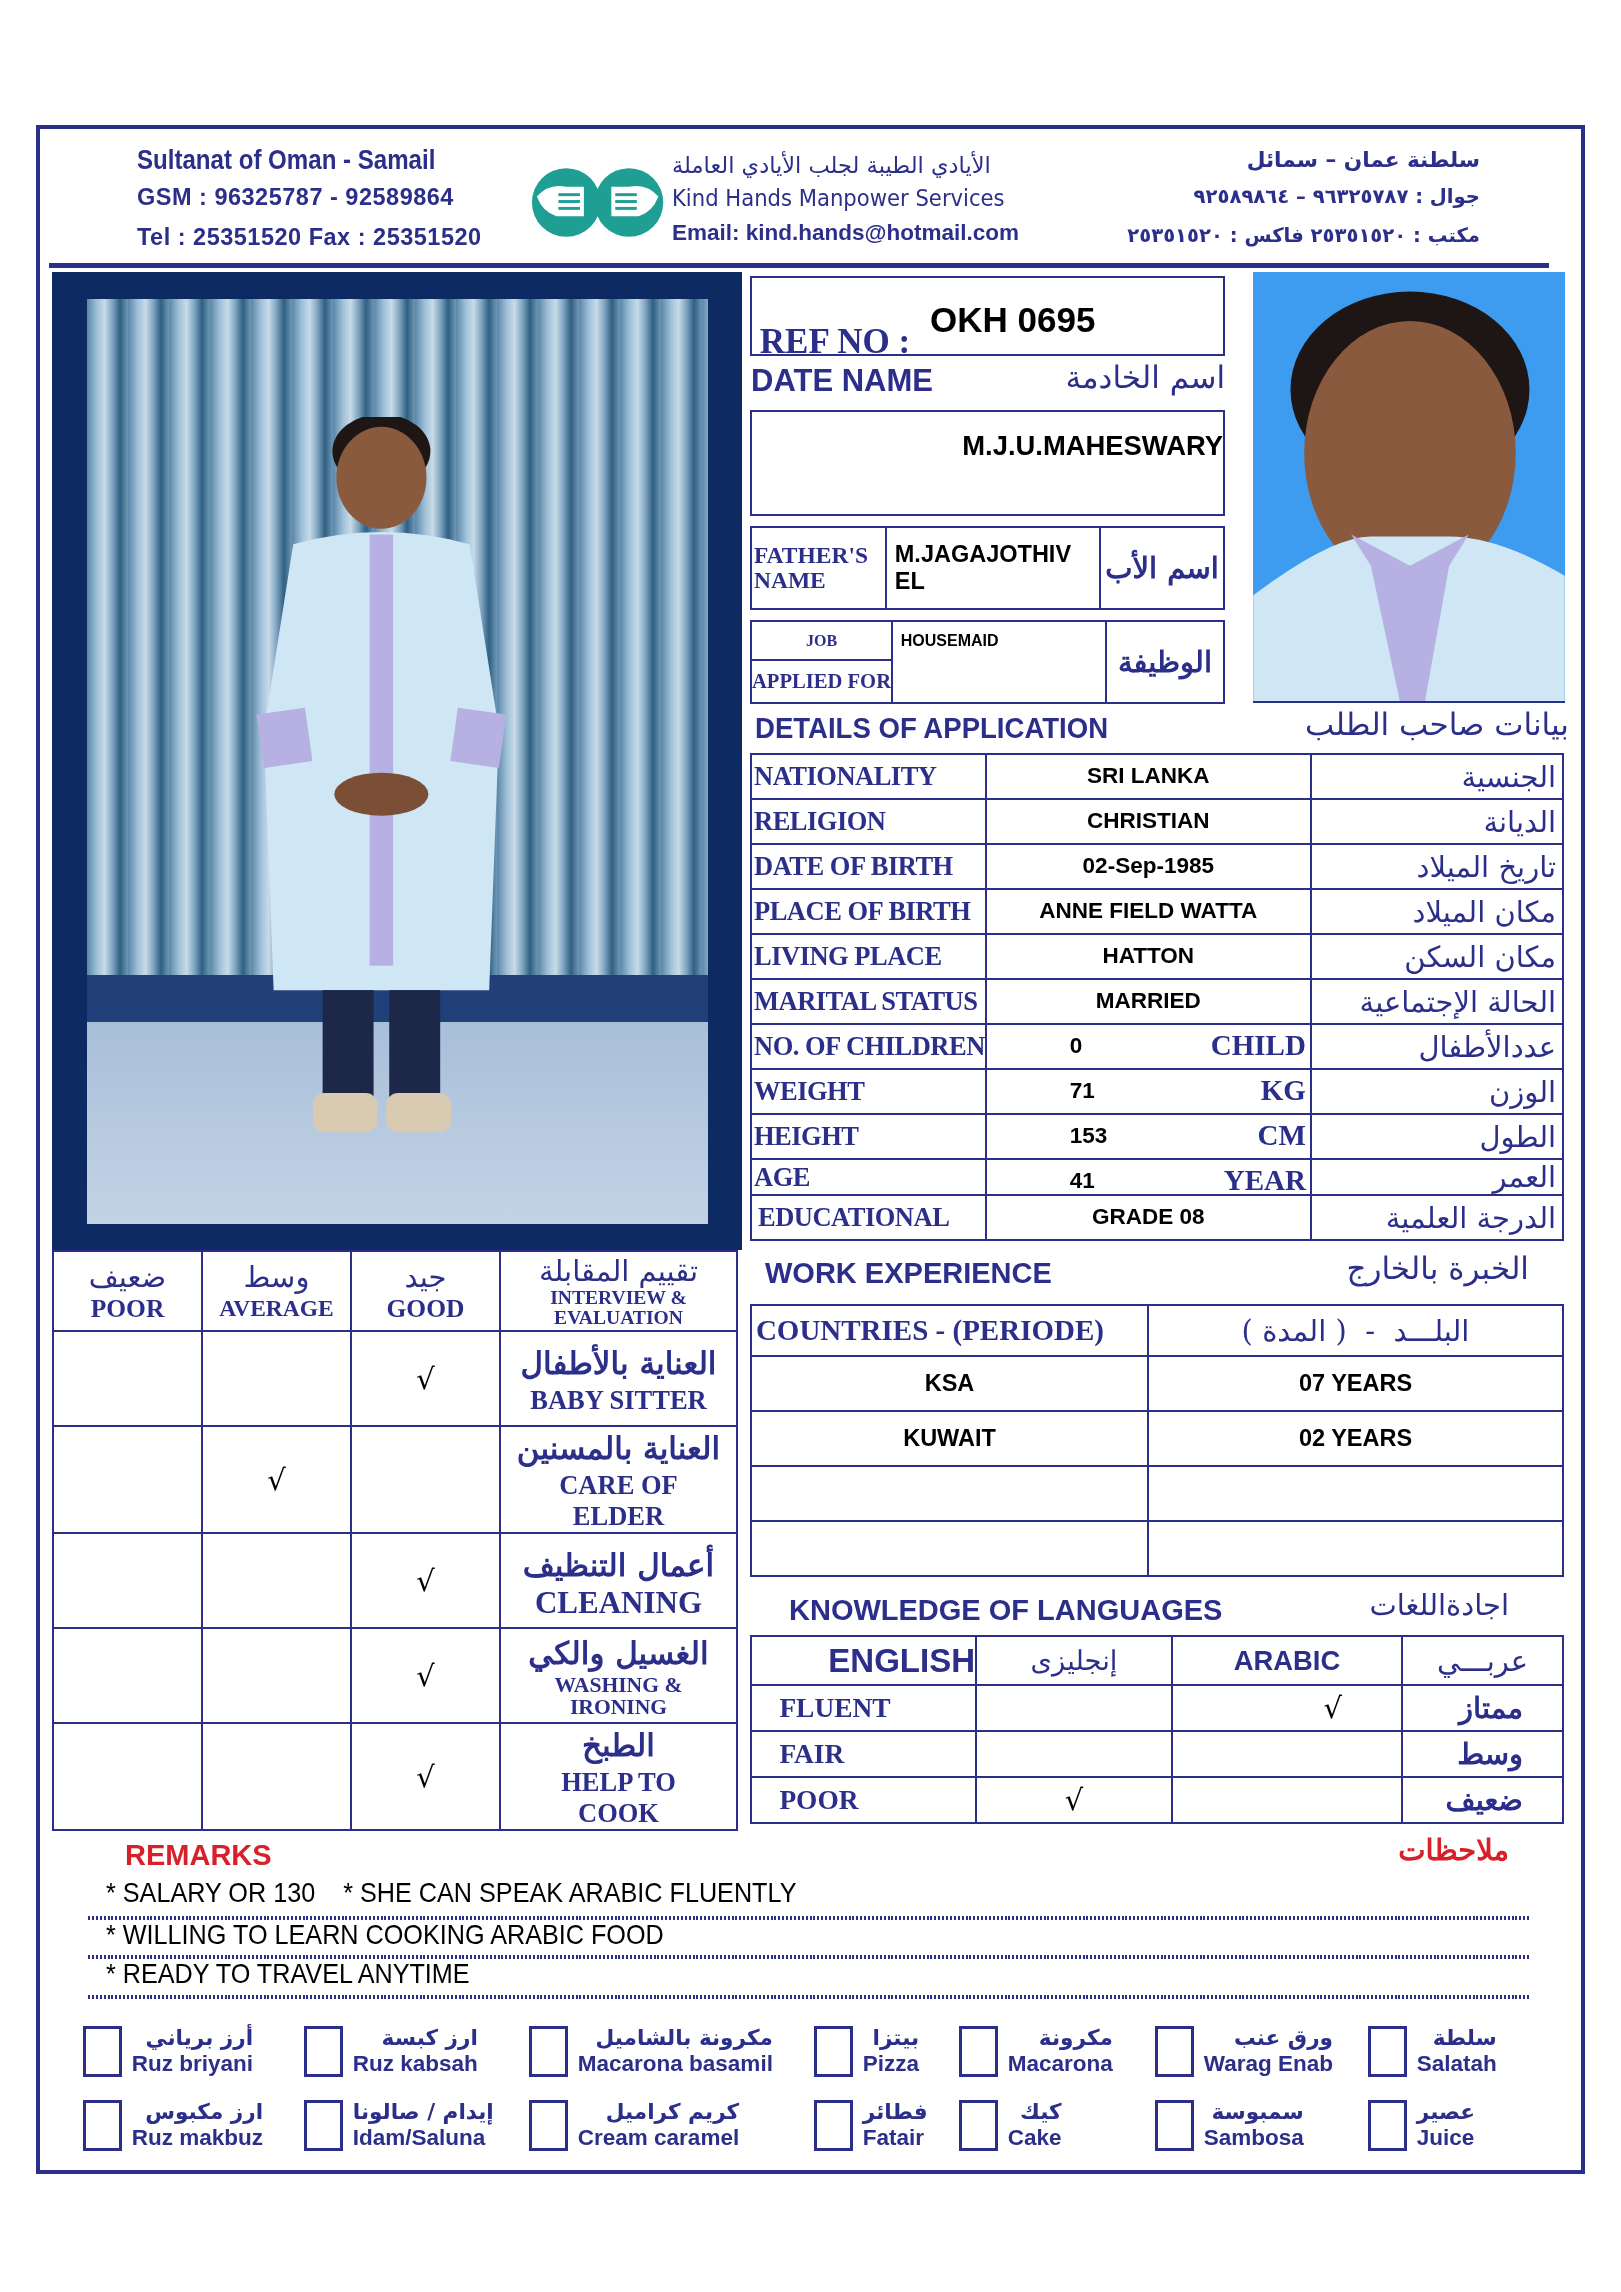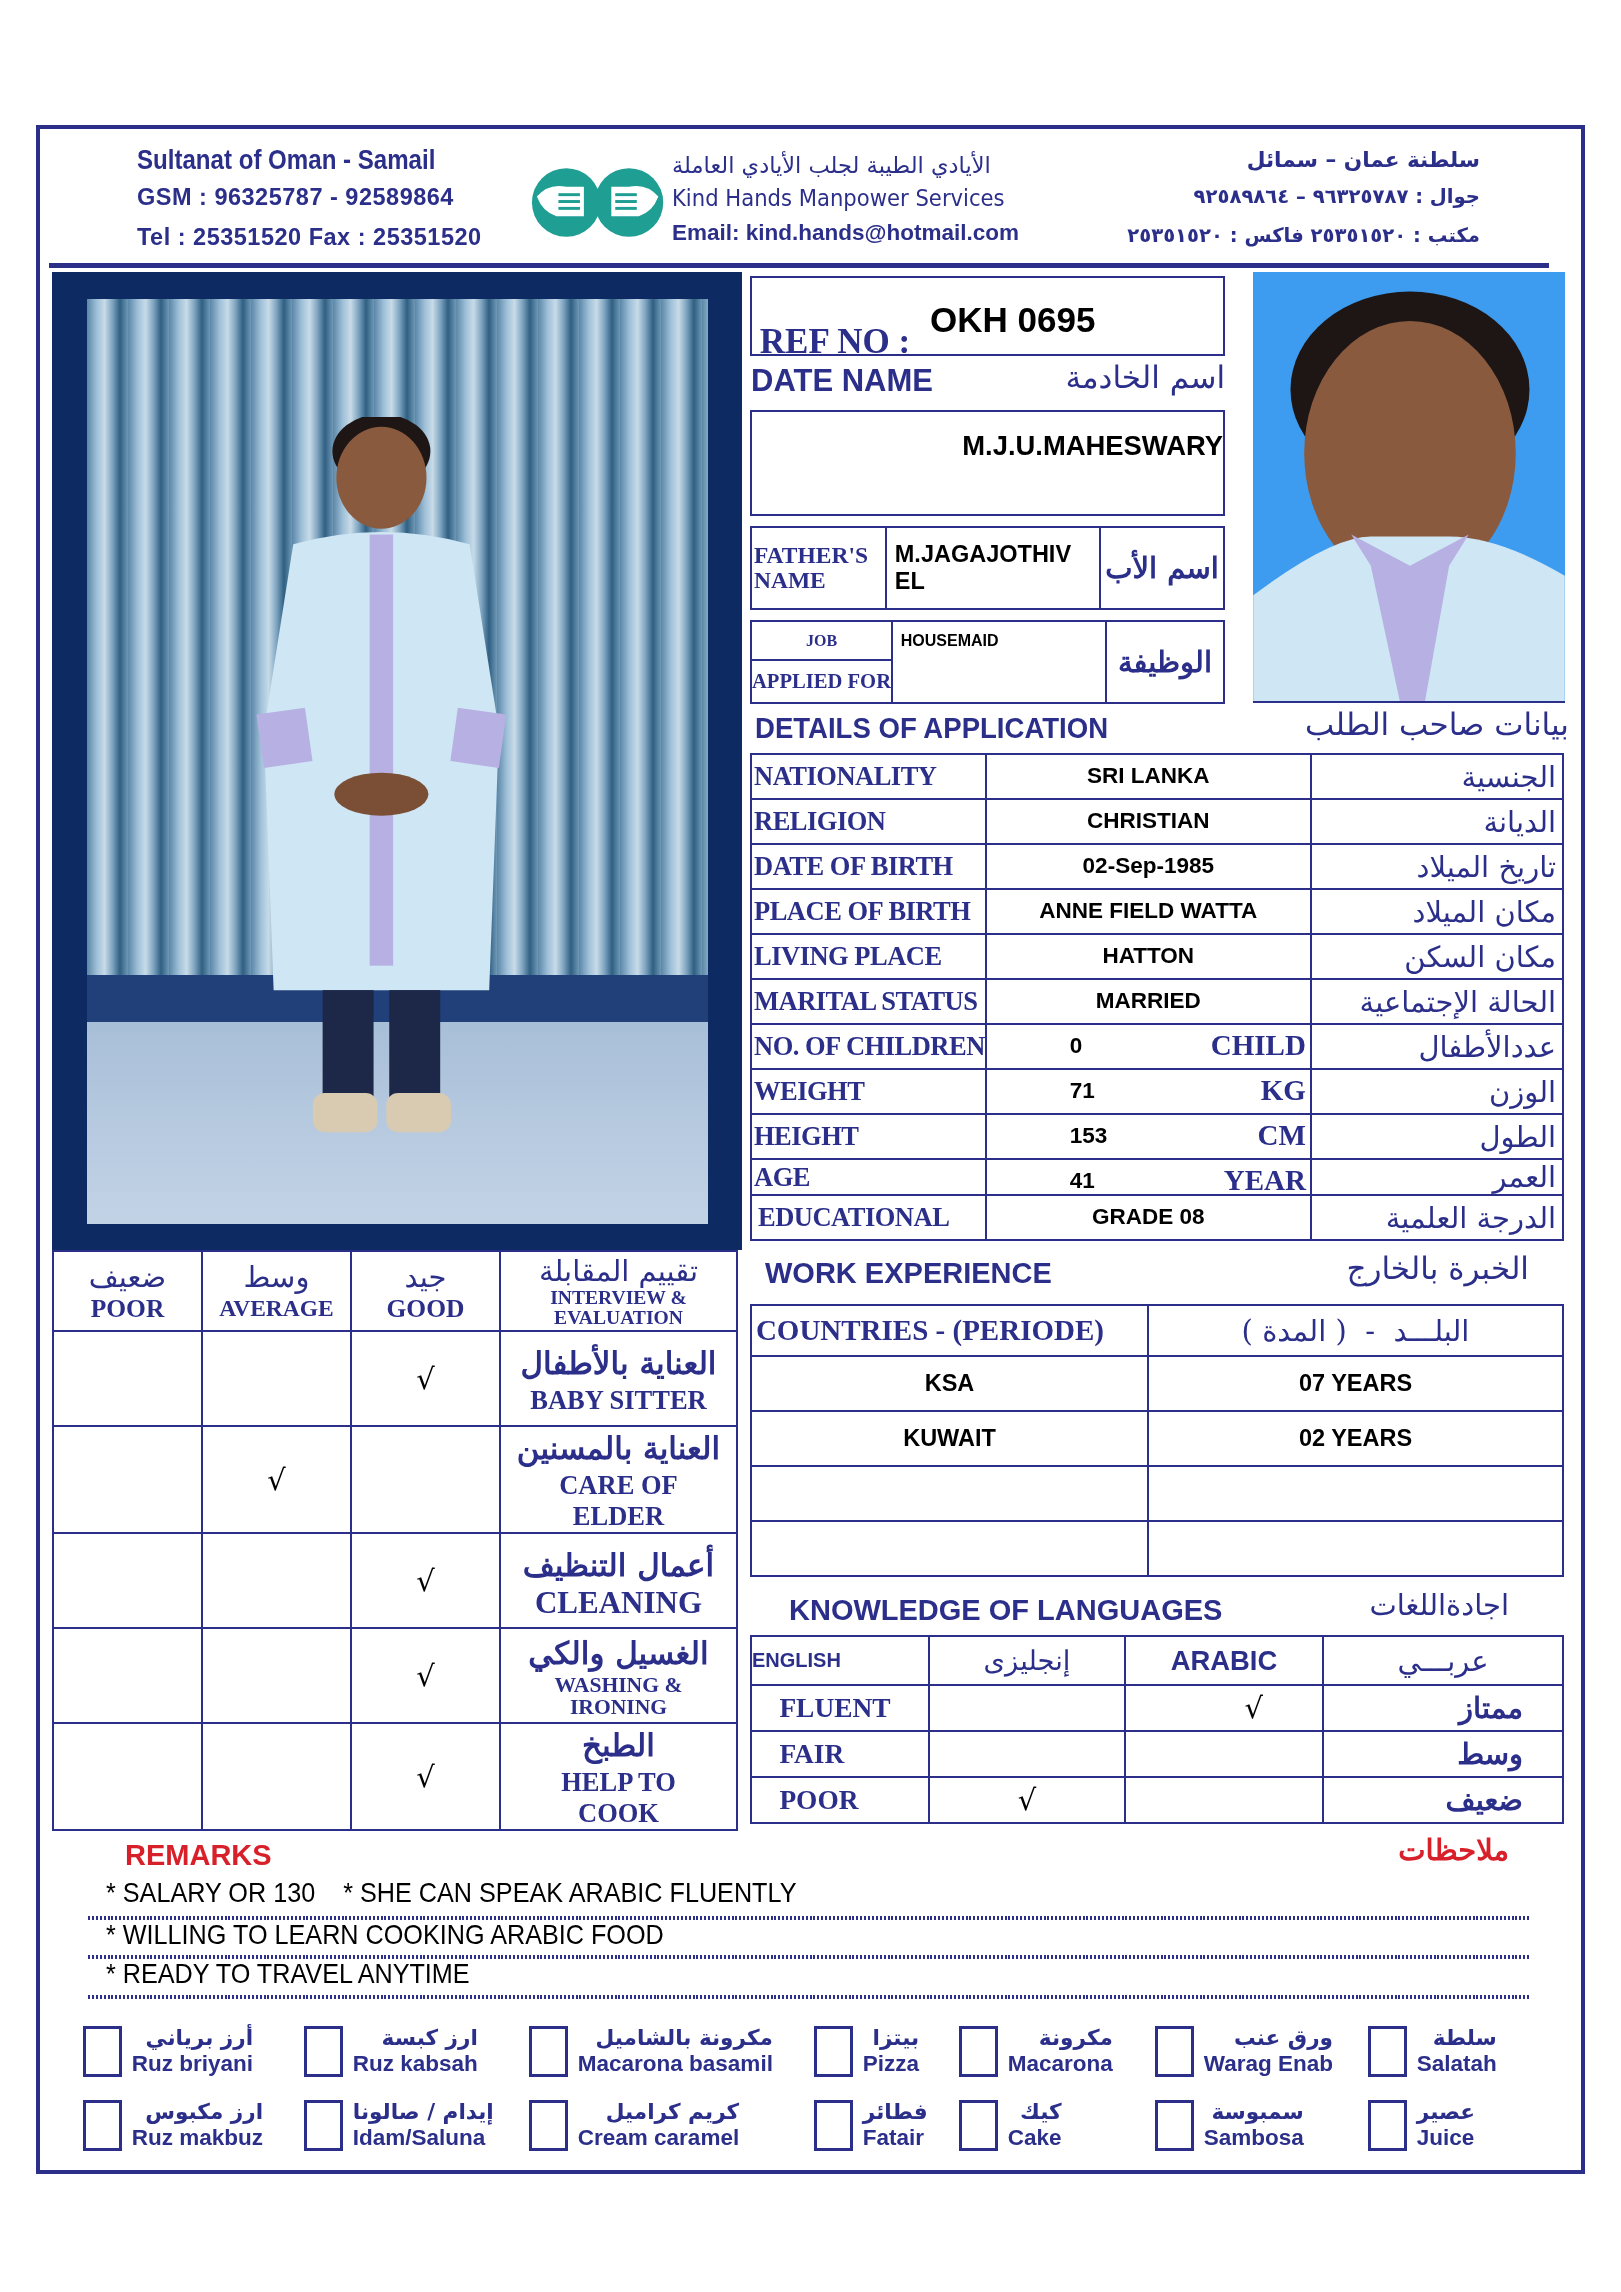--- a/index.html
+++ b/index.html
@@ -346,23 +346,23 @@
     <td class="val" style="text-align:center; font-size:23.5px;"></td>
   </tr>
     </tbody>
 </table>
 
 <div class="abs" style="left:789px; top:1594px; font-size:29px; font-weight:bold;">KNOWLEDGE OF LANGUAGES</div>
 <div class="abs ar" style="left:1274px; top:1588px; width:235px; font-size:29px; font-family:'DejaVu Serif',serif;">اجادةاللغات</div>
 <table class="grid" style="left:750px; top:1635px; width:814px;">
   <tbody>
       <tr style="height:49px;">
-    <td style="width:178px; text-align:left; font-size:20px; font-weight:bold;">ENGLISH</td>
+    <td style="width:225px; text-align:right; font-size:33px; font-weight:bold;">ENGLISH</td>
     <td class="ar" style="width:196px; text-align:center; font-size:27.4px; font-family:'DejaVu Serif',serif;">إنجليزى</td>
-    <td style="width:198px; text-align:center; font-size:27.4px; font-weight:bold;">ARABIC</td>
+    <td style="width:230px; text-align:center; font-size:27.4px; font-weight:bold;">ARABIC</td>
     <td class="ar" style="text-align:center; font-size:29px; font-family:'DejaVu Serif',serif;">عربـــي</td>
   </tr>
   </tbody>
     <tbody id="lang-body">
       <tr style="height:46px;">
     <td class="lbl-serif" style="font-size:27.4px; padding-left:27.4px;">FLUENT</td>
     <td class="check" style="text-align:center;"></td>
     <td class="check" style="text-align:right; padding-right:59px;">√</td>
     <td class="ar" style="font-size:29px; font-family:'DejaVu Serif',serif; padding-right:39px; font-weight:bold;">ممتاز</td>
   </tr>

